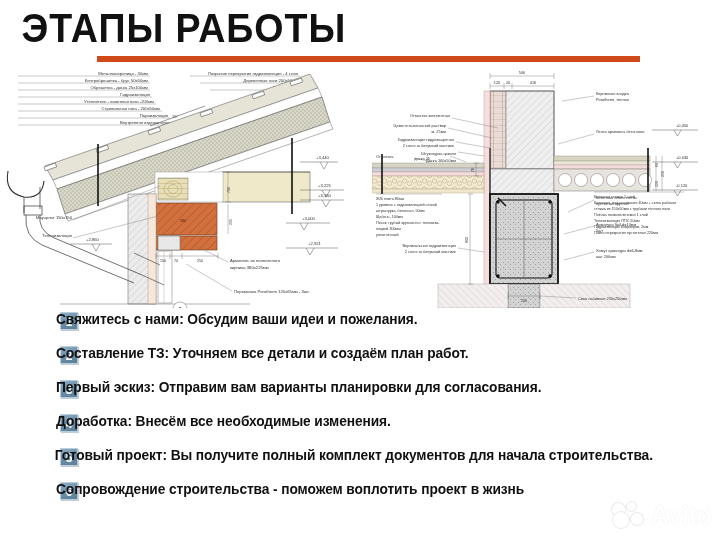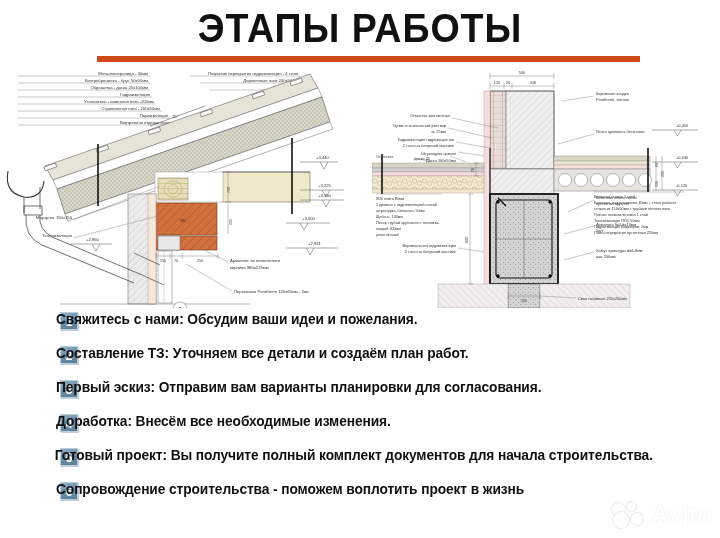--- a/index.html
+++ b/index.html
@@ -5,21 +5,21 @@
   html,body{margin:0;padding:0;}
   body{
     width:720px;height:538px;
     background:#ffffff;
     font-family:"Liberation Sans","DejaVu Sans",sans-serif;
     overflow:hidden;position:relative;
   }
   #page{position:relative;width:720px;height:538px;background:#fff;overflow:hidden;}
 
   
-  .title-wrap{position:absolute;left:0;top:6px;width:720px;text-align:center;}
+  .title-wrap{position:absolute;left:0;top:6px;width:720px;text-align:left;}
   .title{
     font-size:40px;font-weight:700;color:#111;
     letter-spacing:1px;line-height:44px;
     font-family:"Liberation Sans","DejaVu Sans",sans-serif;
     transform:scaleX(0.94);transform-origin:center;
   }
   .title-rule{
     position:absolute;left:97px;top:56px;width:543px;height:6px;
     background:#cf4a18;
   }

